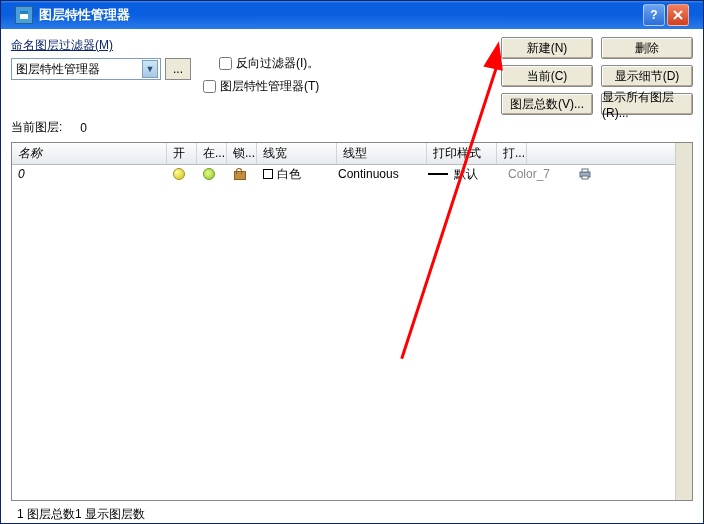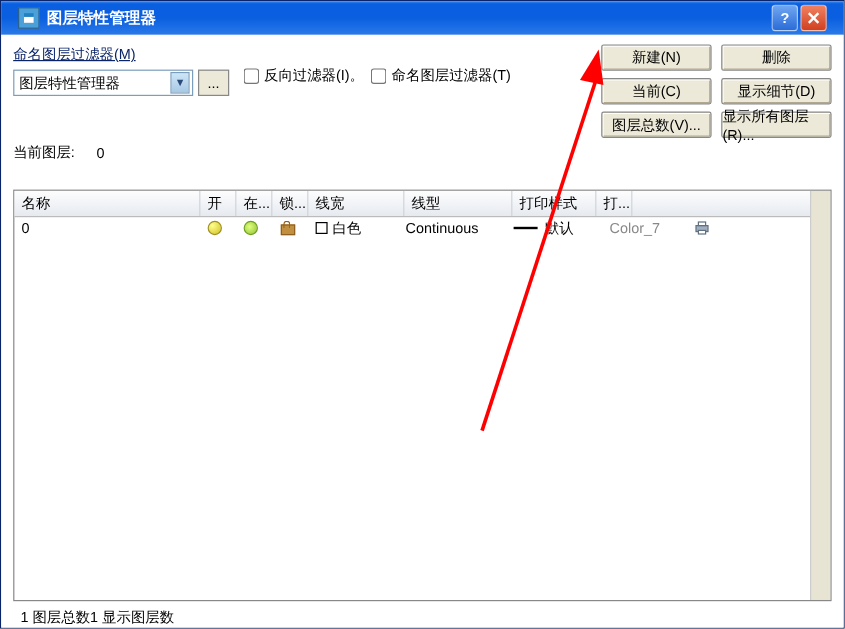--- a/index.html
+++ b/index.html
@@ -12,34 +12,34 @@
 .titlebar .help-btn { background: linear-gradient(to bottom, #6fa6f0, #2a6cd8); }
 .titlebar .close-btn { background: linear-gradient(to bottom, #f08060, #d04020); }
 .content { flex: 1; background: #ffffff; padding: 8px 10px 0 10px; display: flex; flex-direction: column; position: relative; }
 .top-row { display: flex; align-items: flex-start; gap: 12px; }
 .left-col { display: flex; flex-direction: column; gap: 4px; }
 .filter-label { color: #0a246a; font-size: 12px; text-decoration: underline; cursor: pointer; }
 .select-row { display: flex; align-items: center; gap: 4px; }
 .select-box { width: 150px; height: 22px; background: white; border: 1px solid #7b9ebd; display: flex; align-items: center; justify-content: space-between; padding: 0 2px 0 4px; cursor: pointer; }
 .select-arrow { width: 16px; height: 18px; background: linear-gradient(to bottom, #cde6f7, #a8c8e4); border: 1px solid #7b9ebd; display: inline-flex; align-items: center; justify-content: center; font-size: 9px; color: #2a4a7a; }
 .dots-btn { width: 26px; height: 22px; background: #ece9d8; border: 1px solid #888; display: inline-flex; align-items: center; justify-content: center; cursor: pointer; }
-.mid-col { display: flex; flex-direction: row; gap: 6px; padding-top: 18px; }
+.mid-col { display: flex; flex-direction: column; gap: 6px; padding-top: 18px; align-items: flex-end; }
 .check-row { display: flex; align-items: center; gap: 4px; }
 .check-row input { width: 13px; height: 13px; }
 .right-col { margin-left: auto; display: flex; flex-direction: column; gap: 6px; }
 .btn-row { display: flex; gap: 8px; }
 .btn { width: 92px; height: 22px; background: #ece9d8; border: 1px solid #888; border-radius: 2px; display: inline-flex; align-items: center; justify-content: center; cursor: pointer; font-size: 12px; box-shadow: inset 1px 1px 0 #fff, inset -1px -1px 0 #b0a890; }
-.cur-layer { display: flex; align-items: center; gap: 18px; padding: 4px 0 22px 0; }
+.cur-layer { display: flex; align-items: center; gap: 18px; padding: 4px 0 6px 0; }
 .table-wrap { flex: 1; background: white; border: 1px solid #888; display: flex; flex-direction: column; overflow: hidden; margin-bottom: 4px; }
 .table-head { height: 22px; background: linear-gradient(to bottom, #fdfdfd, #e6eaf0); border-bottom: 1px solid #bbb; display: flex; }
 .th { border-right: 1px solid #d0d4da; display: flex; align-items: center; padding: 0 6px; font-size: 12px; color: #000; }
 .table-body { flex: 1; overflow: auto; }
 .tr { height: 18px; display: flex; align-items: center; }
 .td { padding: 0 6px; font-size: 12px; display: flex; align-items: center; }
-.col-name { width: 155px; }
+.col-name { width: 155px; font-style: italic; }
 .col-on { width: 30px; }
 .col-frz { width: 30px; }
 .col-lock { width: 30px; }
 .col-color { width: 75px; }
 .col-ltype { width: 90px; }
 .col-lw { width: 80px; }
 .col-pstyle { width: 70px; }
 .col-print { width: 30px; }
 .bulb { width: 12px; height: 12px; border-radius: 50%; background: radial-gradient(circle at 30% 30%, #ffff90, #d0c020); border: 1px solid #a09020; display: inline-block; }
 .sun { width: 12px; height: 12px; border-radius: 50%; background: radial-gradient(circle at 40% 40%, #e0ff80, #90c030); border: 1px solid #70a020; display: inline-block; }
@@ -88,21 +88,21 @@
           <span class="dots-btn">...</span>
         </div>
       </div>
       <div class="mid-col">
         <label class="check-row">
           <input type="checkbox" style="">
           <span>反向过滤器(I)。</span>
         </label>
         <label class="check-row">
           <input type="checkbox" style="">
-          <span>命名图层过滤器(T)</span>
+          <span>图层特性管理器(T)</span>
         </label>
       </div>
       <div class="right-col">
         <div class="btn-row">
           <span class="btn">新建(N)</span>
           <span class="btn">删除</span>
         </div>
         <div class="btn-row">
           <span class="btn">当前(C)</span>
           <span class="btn">显示细节(D)</span>

